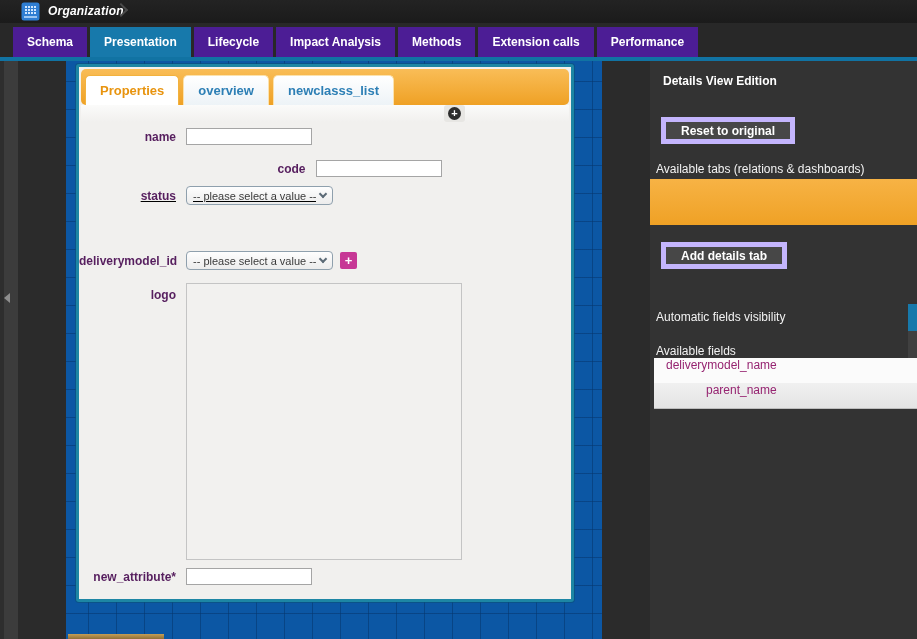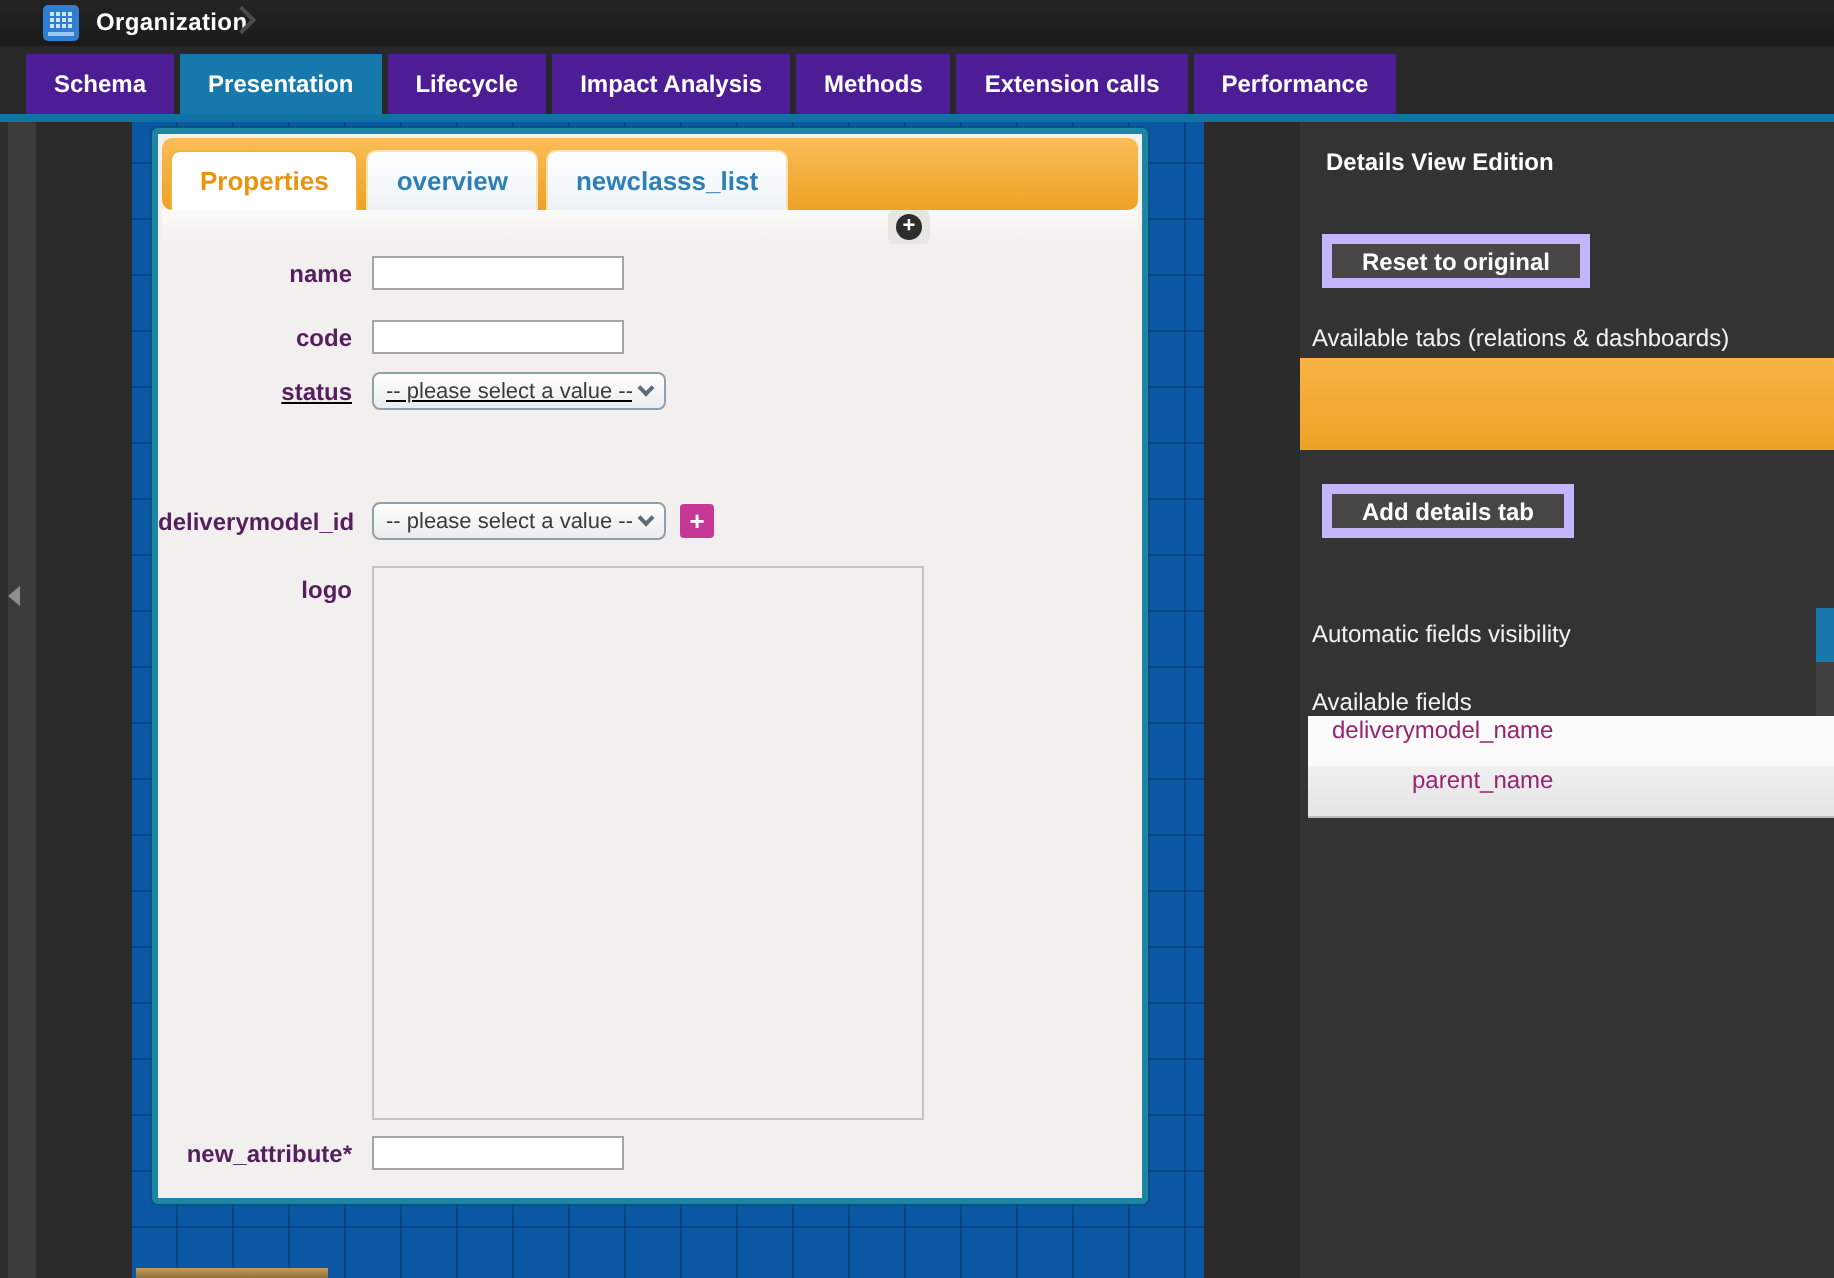--- a/index.html
+++ b/index.html
@@ -12,21 +12,21 @@
 
   
   .titlebar {
     position:absolute; left:0; top:0; width:917px; height:23px;
     background:linear-gradient(#232323,#1b1b1b);
     display:flex; align-items:center;
   }
   .org-icon { position:absolute; left:21px; top:2px; width:19px; height:19px; }
   .titlebar-title {
     position:absolute; left:48px; top:4px;
-    color:#fff; font-weight:bold; font-size:12px; letter-spacing:.2px;
+    color:#fff; font-weight:bold; font-size:12px; letter-spacing:.2px;font-style:italic;
   }
   .crumb-chevron {
     position:absolute; left:116px; top:5px; width:10px; height:10px;
     border-top:2px solid #4b4b4b; border-right:2px solid #4b4b4b;
     transform:rotate(45deg);
   }
 
   
   .navtabs {
     position:absolute; left:0; top:23px; width:917px; height:34px;
@@ -241,21 +241,21 @@
           </span>
         </div>
 
         <div class="form-inner">
 
           <div class="frow" style="top:61px;">
             <span class="flabel">name</span>
             <input class="tinput" type="text" value="" style="">
           </div>
 
-          <div class="frow" style="top:93px;">
+          <div class="frow" style="top:93px;justify-content:center;">
             <span class="flabel">code</span>
             <input class="tinput" type="text" value="" style="">
           </div>
 
           <div class="frow" style="top:119px;text-decoration:underline;">
             <span class="flabel">status</span>
             <span class="fselect">
               <span class="sel-text">-- please select a value --</span>
               <span class="chevron-down"></span>
             </span>

